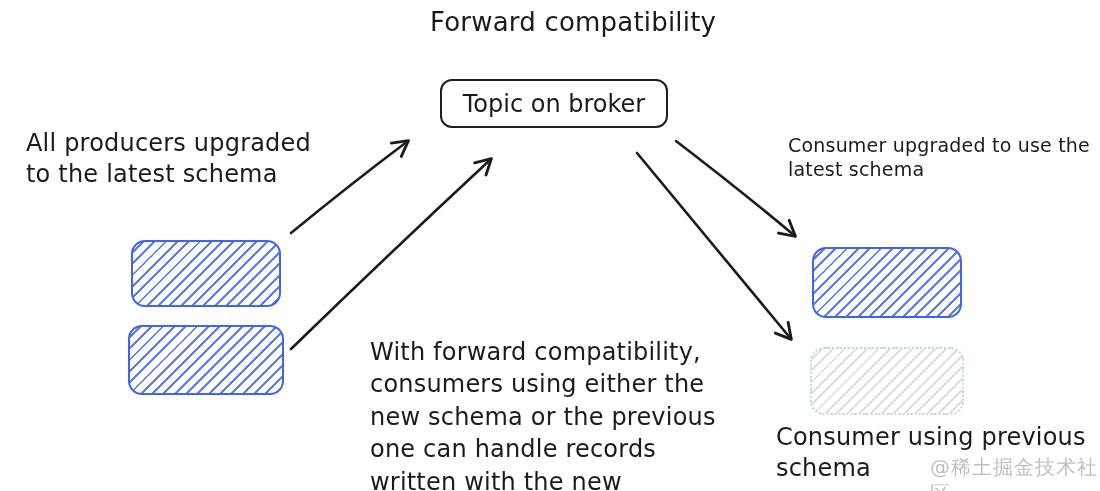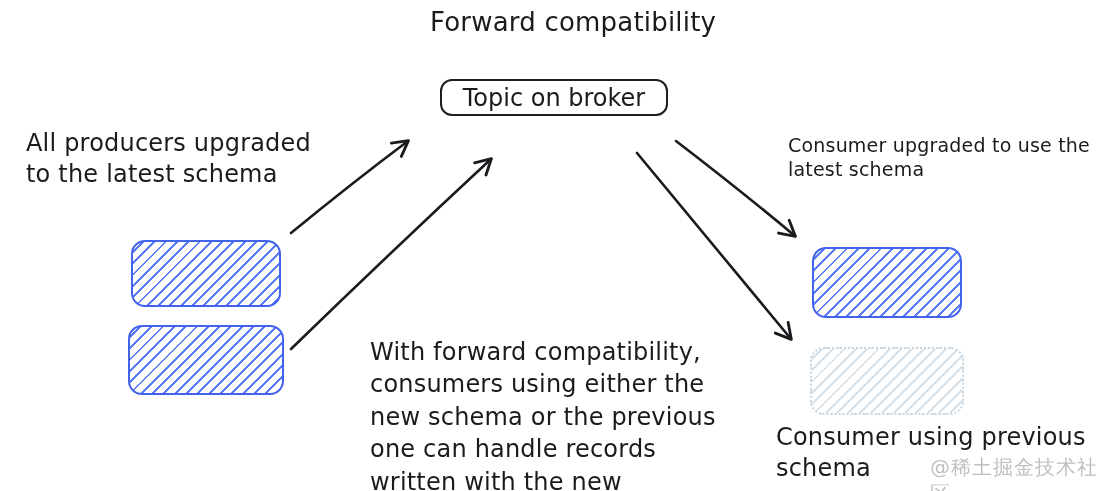--- a/index.html
+++ b/index.html
@@ -29,21 +29,21 @@
     letter-spacing:.2px;
     line-height:1.28;
   }
   .title{
     left:430px;top:6px;
     font-size:26px;
   }
   .topic-box{
     position:absolute;
     left:440px;top:79px;
-    width:228px;height:37px;
+    width:228px;height:49px;
     border:2.4px solid #1e1e22;
     border-radius:12px;
     background:#fff;
     display:flex;align-items:center;justify-content:center;
     font-size:24px;
     box-sizing:border-box;
   }
   .caption-left{ left:6px; top:128px; width:300px; font-size:24px;margin-left:20px; }
   .caption-right-top{ left:778px; top:133px; width:305px; font-size:19px;margin-left:10px; }
   .caption-right-bottom{ left:776px; top:422px; width:330px; font-size:24px; }

